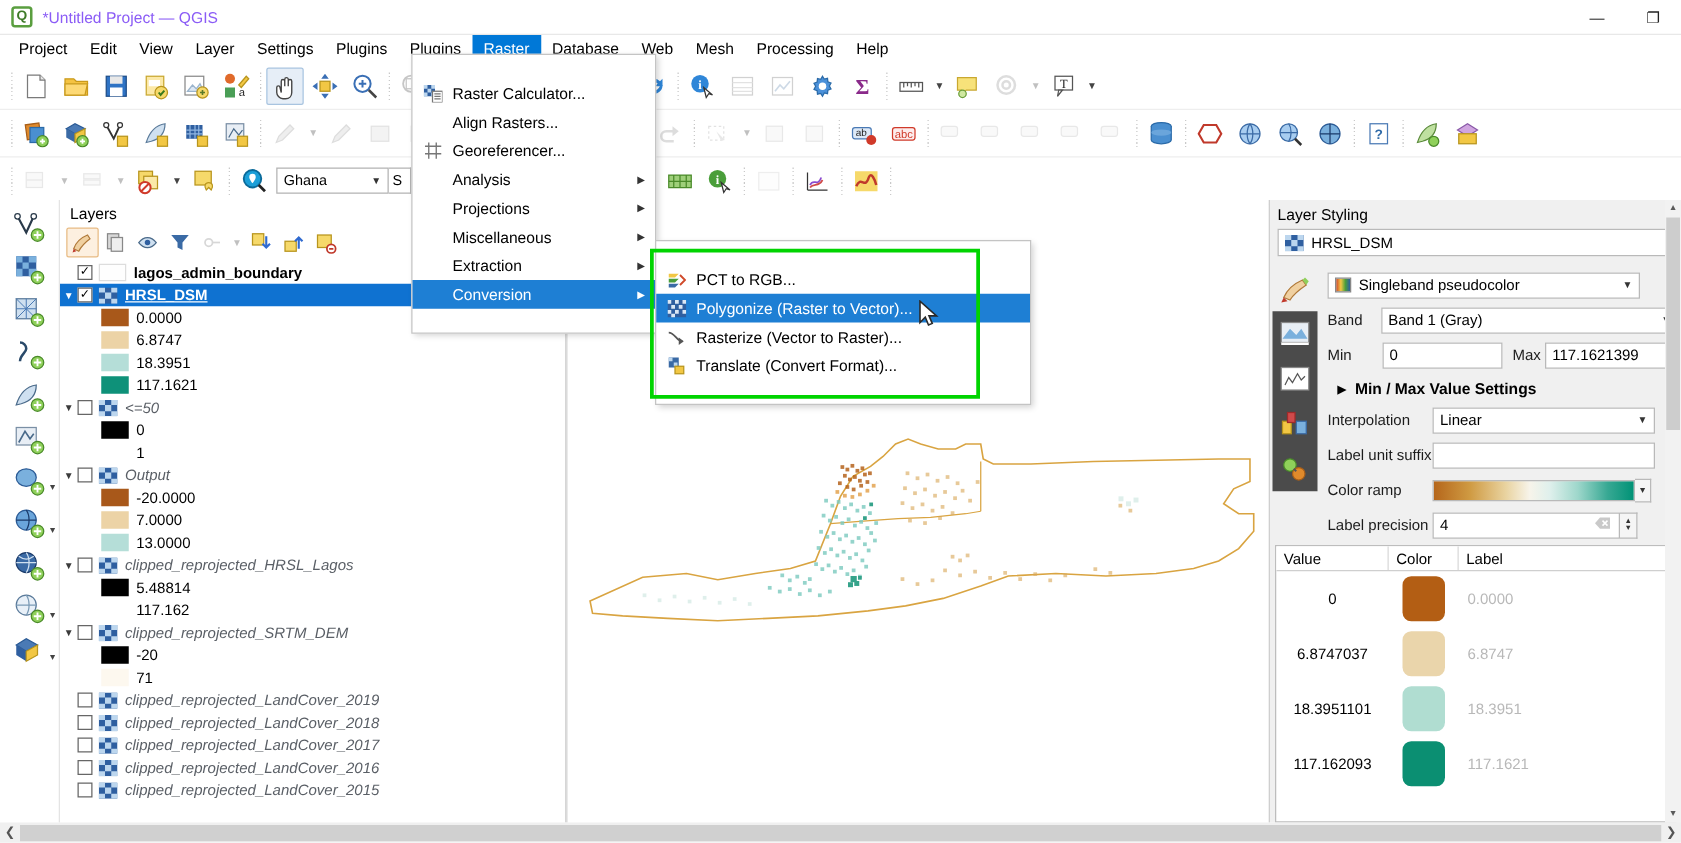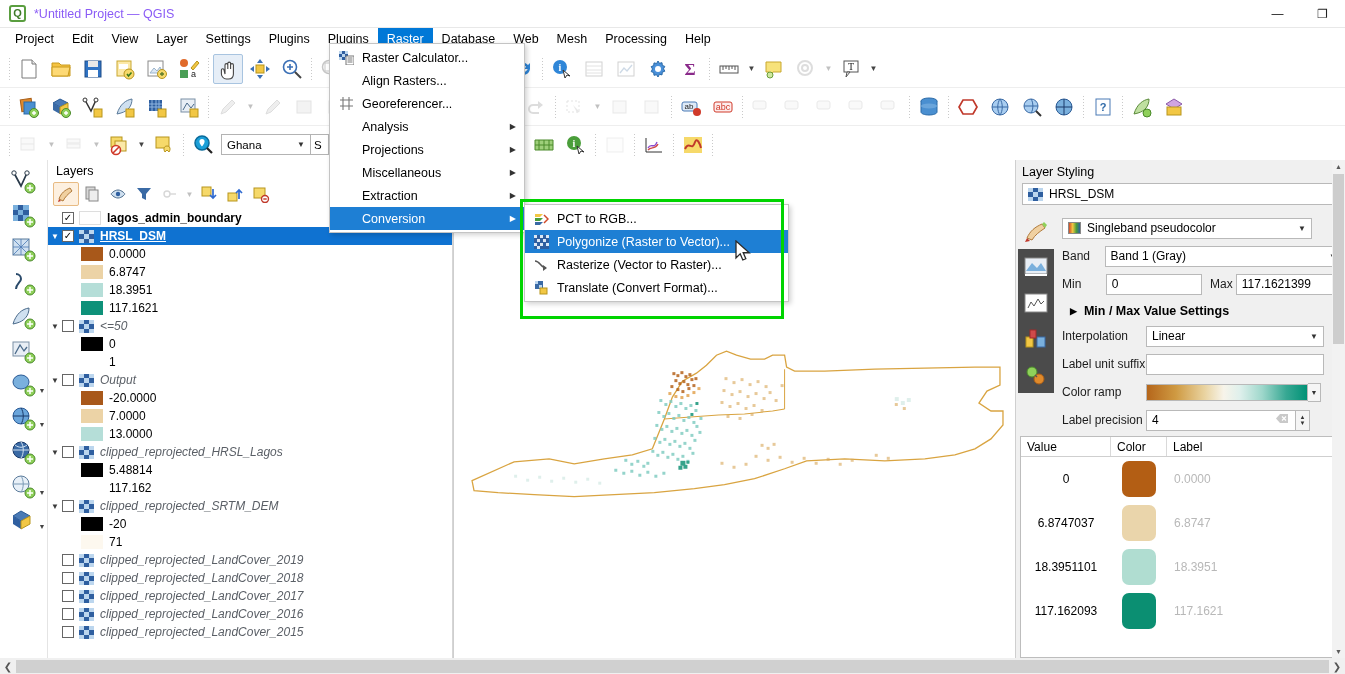--- a/index.html
+++ b/index.html
@@ -166,21 +166,21 @@
   .bottom-scroll {
     position: absolute; left: 0; bottom: 0; width: 1345px; height: 16px; background: #f0f0f0;
     display: flex; align-items: center;
   }
   .bs-arrow { width: 16px; height: 16px; display: flex; align-items: center; justify-content: center; font-size: 10px; color: #555; }
   .bs-track { flex: 1; height: 13px; background: #d0d0d0; }
 
   
   .dropdown {
     position: absolute; background: #ffffff; border: 1px solid #c4c4c4;
-    box-shadow: 2px 2px 5px rgba(0,0,0,0.18); z-index: 50; padding: 2px 0;
+    box-shadow: 2px 2px 5px rgba(0,0,0,0.18); z-index: 50; padding: 19px 0;
   }
   .dd-item {
     height: 23px; display: flex; align-items: center; font-size: 12.5px; padding: 0 8px 0 6px;
     color: #000; white-space: nowrap; position: relative;
   }
   .dd-item.sel { background: #1e7fd4; color: #ffffff; }
   .dd-ic { width: 20px; height: 18px; display: flex; align-items: center; justify-content: center; margin-right: 6px; flex: 0 0 auto; }
   .dd-text { flex: 1; }
   .dd-sub { font-size: 8px; color: #333; margin-left: 14px; }
   .dd-item.sel .dd-sub { color: #fff; }
@@ -1509,21 +1509,21 @@
       <span class="dd-text">Extraction</span>
       <span class="dd-sub">▶</span>
     </div>
     <div class="dd-item sel">
       <span class="dd-ic"></span>
       <span class="dd-text">Conversion</span>
       <span class="dd-sub">▶</span>
     </div>
   </div>
 
-  <div class="dropdown" style="left:524px; top:204px; width:265px;">
+  <div class="dropdown" style="left:524px; top:192px; width:301px;">
     <div class="dd-item">
       <span class="dd-ic">
         <svg width="15" height="15" viewBox="0 0 15 15">
             <path d="M1 3h8l-3 3H1z" fill="#f2c744"></path>
             <path d="M1 7h8l-3 3H1z" fill="#4a9e3a"></path>
             <path d="M1 11h8l-3 3H1z" fill="#3a6aa5"></path>
             <path d="M10 4l4 4-4 4" stroke="#d04a2a" stroke-width="1.5" fill="none"></path>
           </svg>
       </span>
       <span class="dd-text">PCT to RGB...</span>

